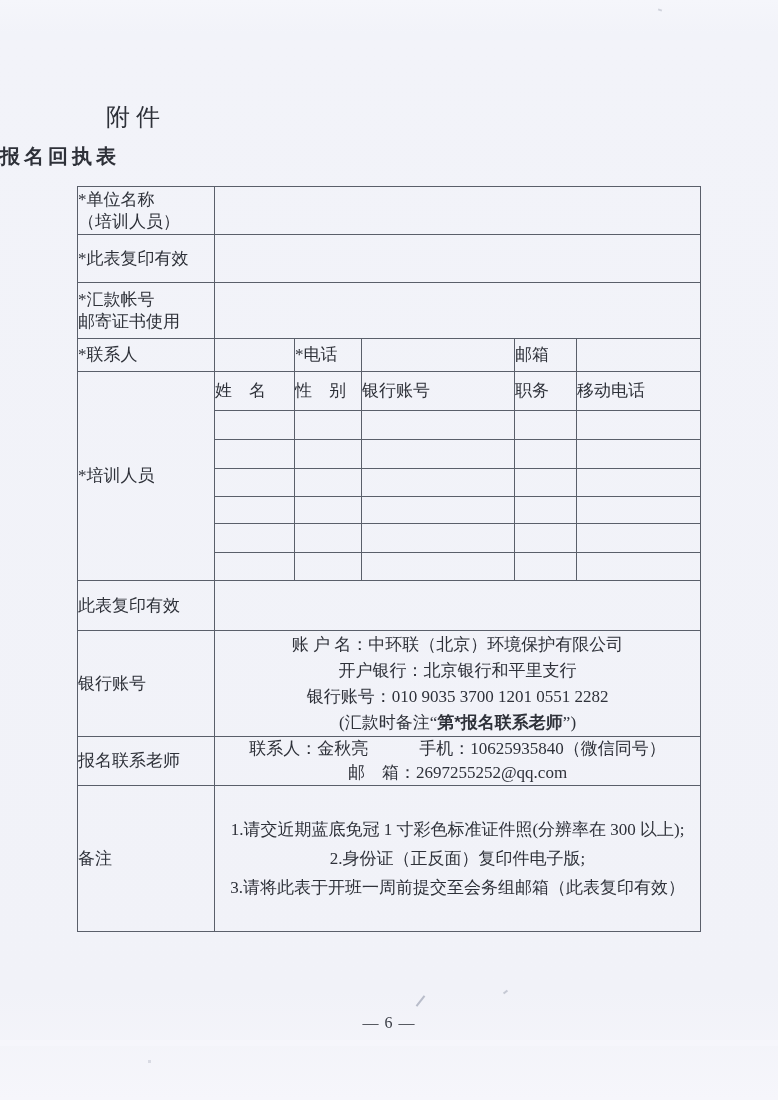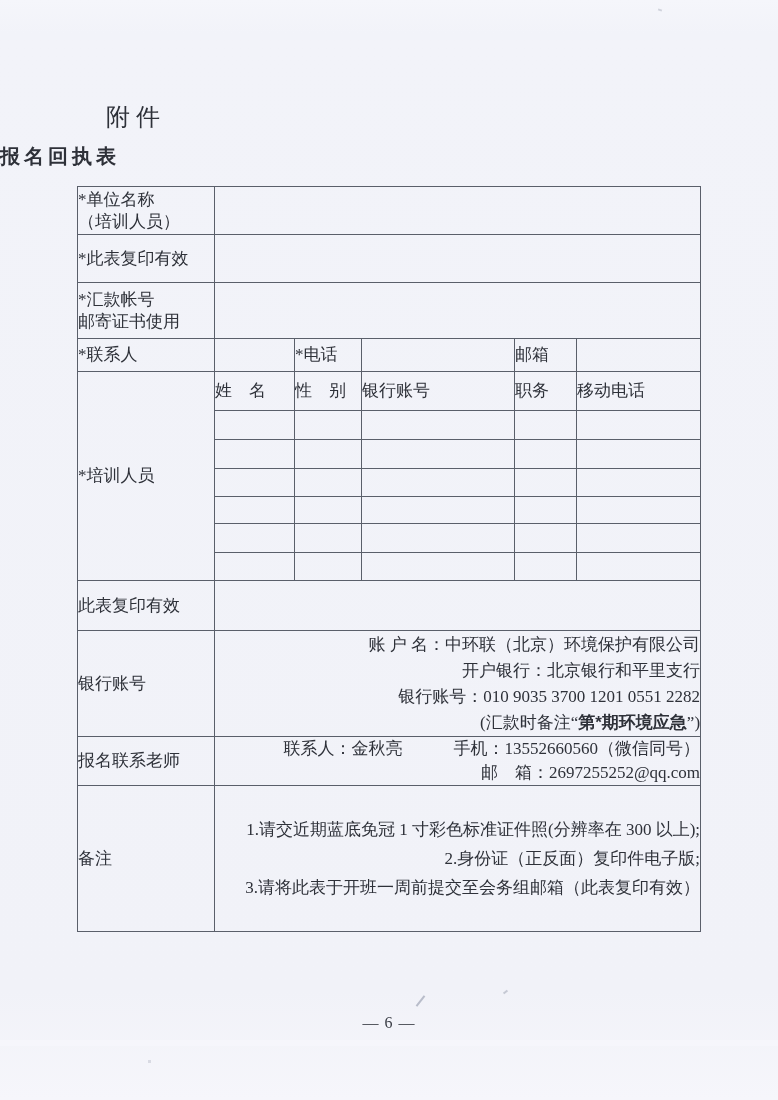--- a/index.html
+++ b/index.html
@@ -36,21 +36,21 @@
   }
   table.form td{
     border:1px solid var(--border);
     padding:0;
     vertical-align:middle;
     font-size:17px;
     overflow:hidden;
   }
   td.lbl{text-align:left;line-height:22px;}
   td.val{padding-left:9px;}
-  td.content{padding:4px 8px 4px 10px;text-align:right;margin-top:29px;}
+  td.content{padding:4px 8px 4px 10px;text-align:center;margin-top:29px;}
   .rem-line{line-height:26px;white-space:nowrap;}
   .teach-line{line-height:24px;white-space:nowrap;}
   .note-item{line-height:29px;padding-left:27px;text-indent:-27px;}
   .bold-seg{font-weight:bold;font-family:"Liberation Sans","DejaVu Sans",sans-serif;}
   .page-number{
     position:absolute;left:0;top:1014px;width:778px;
     text-align:center;font-size:16px;letter-spacing:1px;color:#3a3d45;
   }
   
   .artifact{position:absolute;background:#9aa0b0;}
@@ -169,28 +169,28 @@
       <td class="lbl">此表复印有效</td>
       <td class="val" colspan="5"></td>
     </tr>
 
     <tr style="height:106px">
       <td class="lbl">银行账号</td>
       <td class="content" colspan="5">
         <div class="rem-line">账 户 名：中环联（北京）环境保护有限公司</div>
         <div class="rem-line">开户银行：北京银行和平里支行</div>
         <div class="rem-line">银行账号：010 9035 3700 1201 0551 2282</div>
-        <div class="rem-line"><span>(汇款时备注“</span><span class="bold-seg">第*期环境应急</span><span>”)</span></div>
+        <div class="rem-line"><span>(汇款时备注“</span><span class="bold-seg">第*报名联系老师</span><span>”)</span></div>
       </td>
     </tr>
 
     <tr style="height:49px">
       <td class="lbl">报名联系老师</td>
       <td class="content" colspan="5">
-        <div class="teach-line">联系人：金秋亮　　　手机：13552660560（微信同号）</div>
+        <div class="teach-line">联系人：金秋亮　　　手机：10625935840（微信同号）</div>
         <div class="teach-line">邮　箱：2697255252@qq.com</div>
       </td>
     </tr>
 
     <tr style="height:146px">
       <td class="lbl">备注</td>
       <td class="content" colspan="5">
         <div class="note-item">1.请交近期蓝底免冠 1 寸彩色标准证件照(分辨率在 300 以上);</div>
         <div class="note-item">2.身份证（正反面）复印件电子版;</div>
         <div class="note-item">3.请将此表于开班一周前提交至会务组邮箱（此表复印有效）</div>

